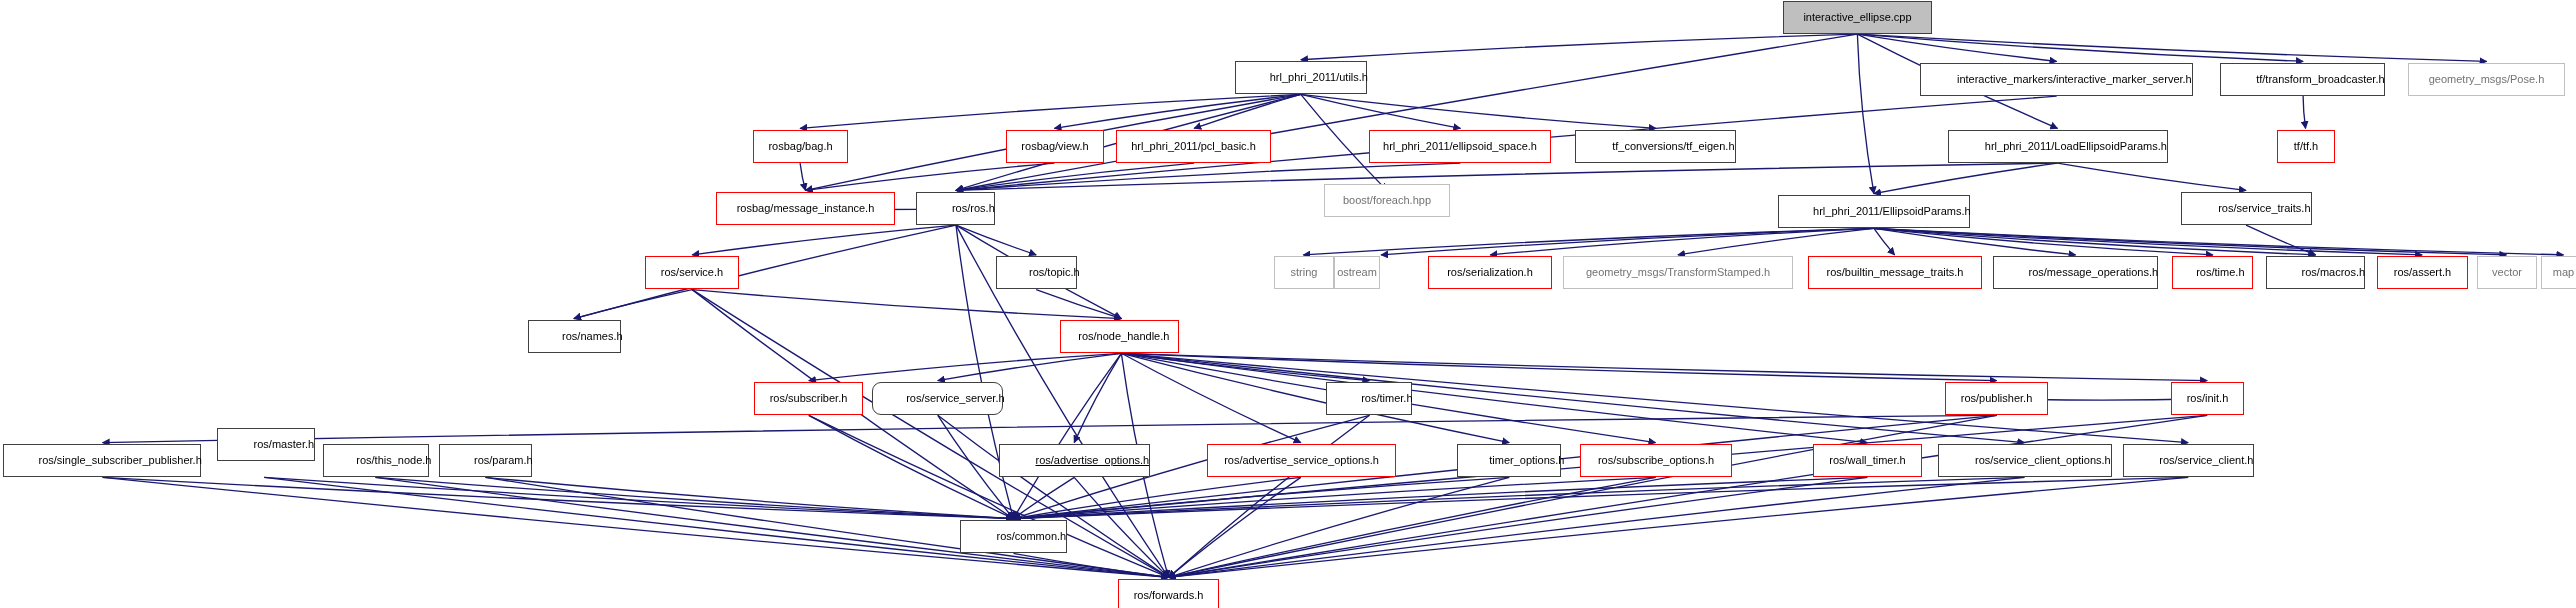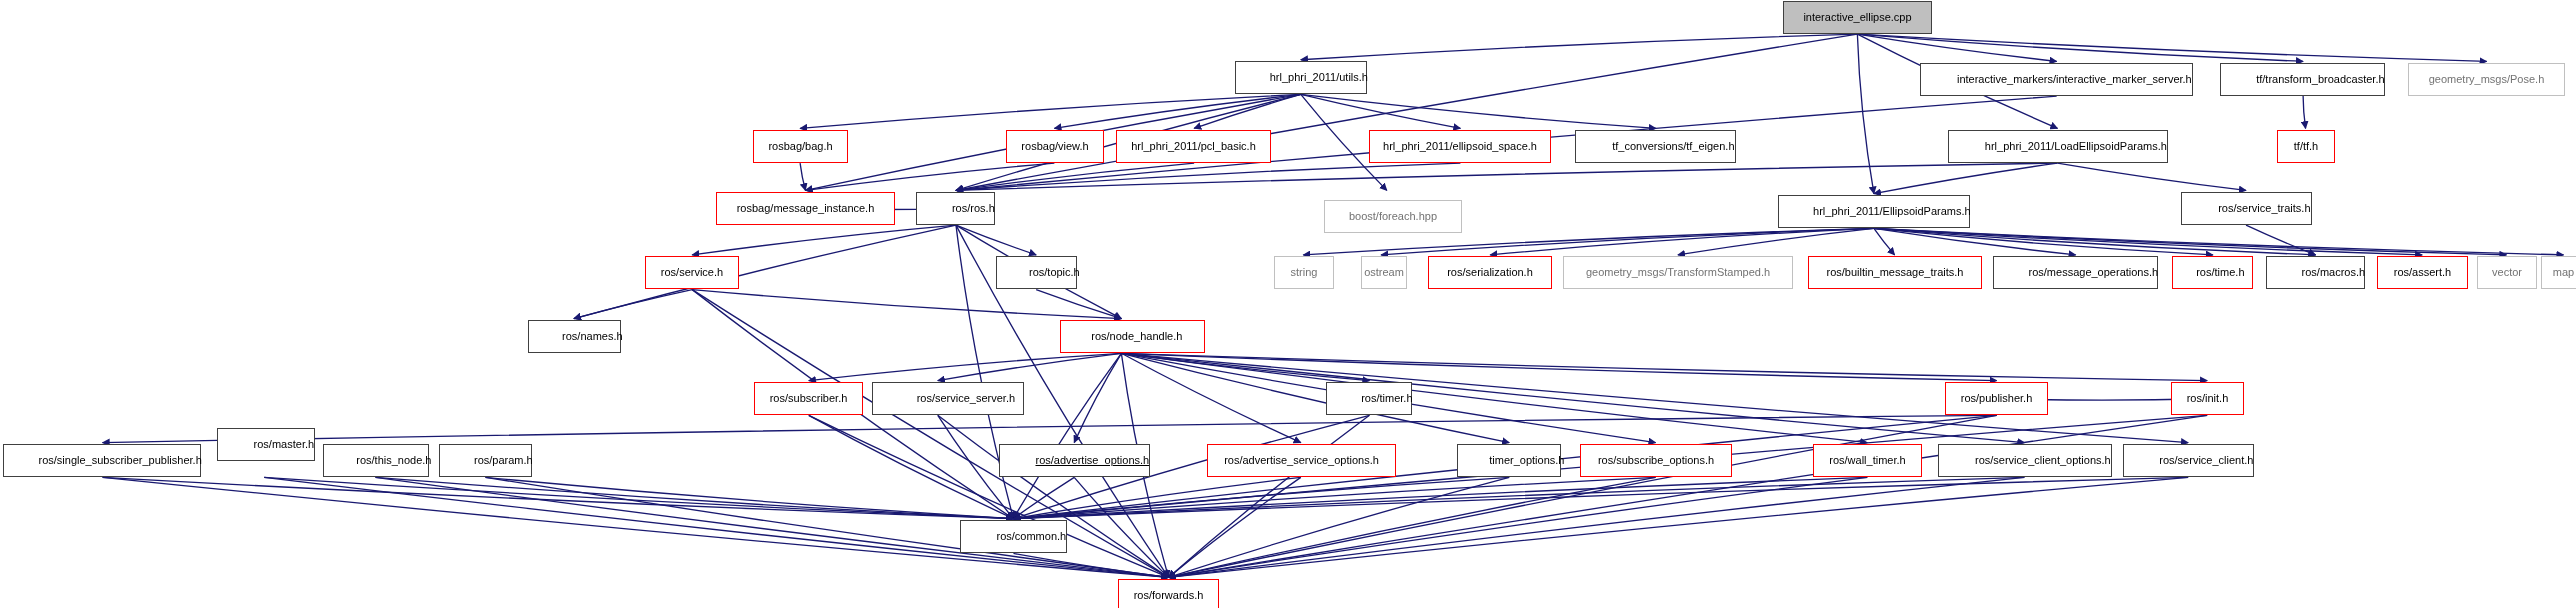--- a/index.html
+++ b/index.html
@@ -171,39 +171,39 @@
       </div>
       <div class="node doc" style="left: 2277px; top: 130px; width: 58px;">
         <span>tf/tf.h</span>
       </div>
       <div class="node doc" style="left: 716px; top: 192px; width: 179px;">
         <span>rosbag/message_instance.h</span>
       </div>
       <div class="node hdr" style="left: 916px; top: 192px; width: 79px;">
         <span>ros/ros.h</span>
       </div>
-      <div class="node ext" style="left: 1324px; top: 200px; width: 138px;">
+      <div class="node ext" style="left: 1324px; top: 184px; width: 126px;">
         <span>boost/foreach.hpp</span>
       </div>
       <div class="node hdr" style="left: 1778px; top: 195px; width: 192px;">
         <span>hrl_phri_2011/EllipsoidParams.h</span>
       </div>
       <div class="node hdr" style="left: 2181px; top: 192px; width: 131px;">
         <span>ros/service_traits.h</span>
       </div>
       <div class="node doc" style="left: 645px; top: 256px; width: 94px;">
         <span>ros/service.h</span>
       </div>
       <div class="node hdr" style="left: 996px; top: 256px; width: 81px;">
         <span>ros/topic.h</span>
       </div>
       <div class="node ext" style="left: 1274px; top: 256px; width: 60px;">
         <span>string</span>
       </div>
-      <div class="node ext" style="left: 1334px; top: 256px; width: 46px; margin-left: 27px;">
+      <div class="node ext" style="left: 1334px; top: 256px; width: 46px;">
         <span>ostream</span>
       </div>
       <div class="node doc" style="left: 1428px; top: 256px; width: 124px;">
         <span>ros/serialization.h</span>
       </div>
       <div class="node ext" style="left: 1563px; top: 256px; width: 230px;">
         <span>geometry_msgs/TransformStamped.h</span>
       </div>
       <div class="node doc" style="left: 1808px; top: 256px; width: 174px;">
         <span>ros/builtin_message_traits.h</span>
@@ -222,27 +222,27 @@
       </div>
       <div class="node ext" style="left: 2477px; top: 256px; width: 60px;">
         <span>vector</span>
       </div>
       <div class="node ext" style="left: 2541px; top: 256px; width: 45px;">
         <span>map</span>
       </div>
       <div class="node hdr" style="left: 528px; top: 320px; width: 93px;">
         <span>ros/names.h</span>
       </div>
-      <div class="node doc" style="left: 1060px; top: 320px; width: 145px; padding-left: 17px;">
+      <div class="node doc" style="left: 1060px; top: 320px; width: 119px; padding-left: 17px;">
         <span>ros/node_handle.h</span>
       </div>
       <div class="node doc" style="left: 754px; top: 382px; width: 109px;">
         <span>ros/subscriber.h</span>
       </div>
-      <div class="node hdr" style="left: 872px; top: 382px; width: 152px;">
+      <div class="node hdr" style="left: 872px; top: 382px; width: 131px; border-radius: 9px;">
         <span>ros/service_server.h</span>
       </div>
       <div class="node hdr" style="left: 1326px; top: 382px; width: 86px;">
         <span>ros/timer.h</span>
       </div>
       <div class="node doc" style="left: 1945px; top: 382px; width: 103px;">
         <span>ros/publisher.h</span>
       </div>
       <div class="node doc" style="left: 2171px; top: 382px; width: 73px;">
         <span>ros/init.h</span>

